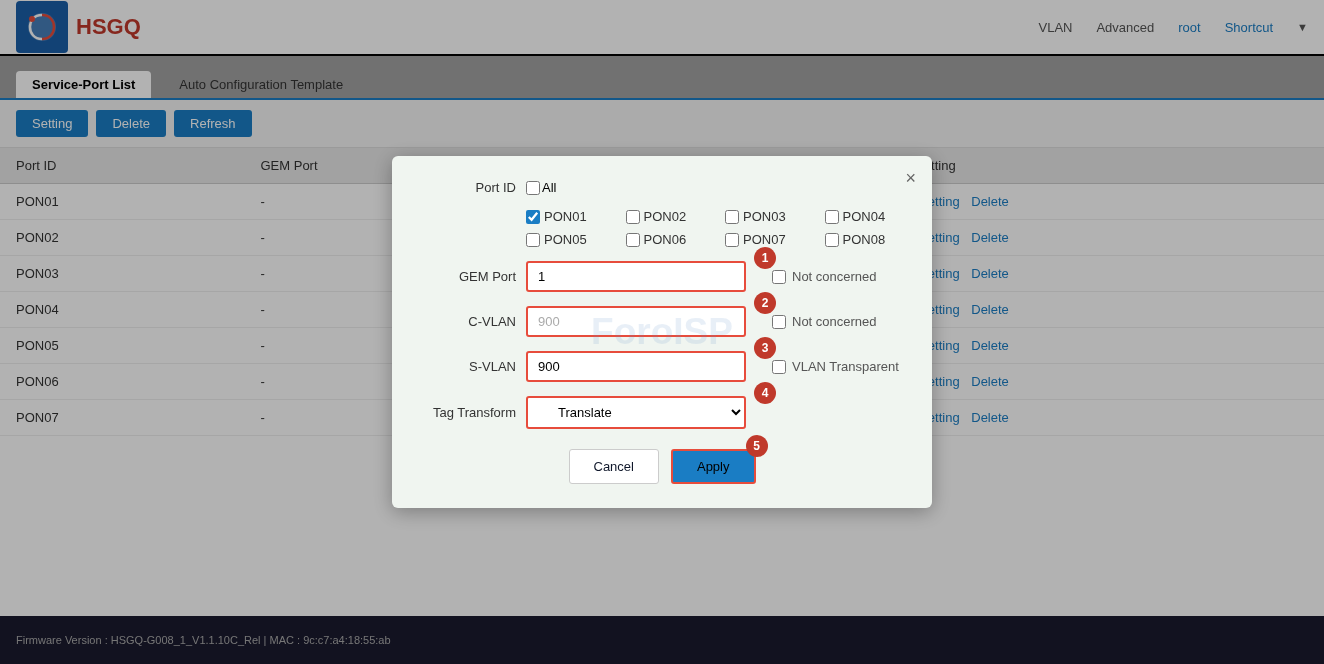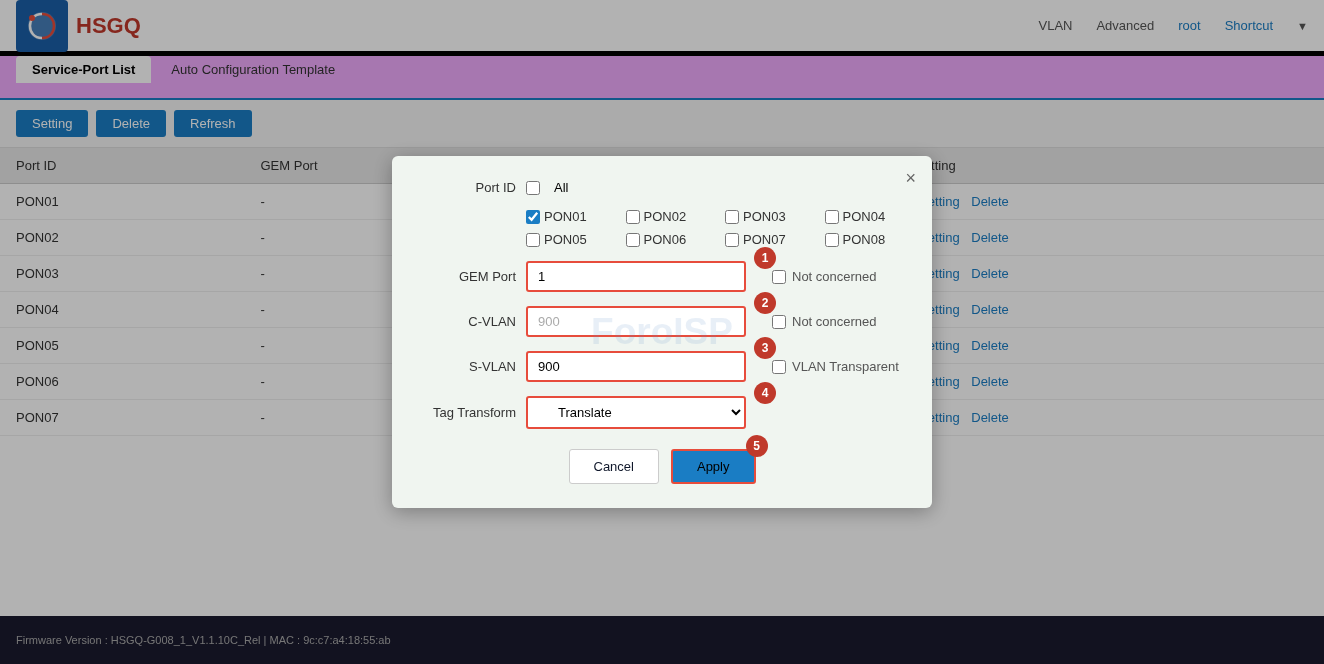--- a/index.html
+++ b/index.html
@@ -1,40 +1,40 @@
 <!DOCTYPE html>
 <html><head>
   <meta charset="utf-8">
   <style>
     * { box-sizing: border-box; margin: 0; padding: 0; }
     body { font-family: Arial, sans-serif; font-size: 13px; background: #f0f0f0; overflow: hidden; }
 
     
     .top-nav {
       display: flex; align-items: center; background: #fff;
-      border-bottom: 5px solid #000000; height: 56px; padding: 0 16px;
+      border-bottom: 2px solid #000000; height: 56px; padding: 0 16px;
       position: relative; z-index: 1;
     }
     .logo-area { display: flex; align-items: center; gap: 8px; }
     .logo-icon {
       width: 52px; height: 52px; background: #1a5fa8;
       border-radius: 4px; display: flex; align-items: center; justify-content: center;
     }
     .logo-icon svg { width: 36px; height: 36px; }
     .logo-text { color: #c0392b; font-size: 22px; font-weight: bold; }
     .nav-right { margin-left: auto; display: flex; align-items: center; gap: 24px; justify-content: flex-end; }
     .nav-item { color: #555; font-size: 13px; cursor: pointer; }
     .nav-shortcut { color: #1a7dc4; font-size: 13px; cursor: pointer; }
     .nav-user { color: #1a7dc4; font-size: 13px; }
     .nav-dropdown { color: #555; font-size: 11px; }
 
     
     .sub-tabs {
-      background: #f0abfc; border-bottom: 2px solid #1a7dc4;
-      display: flex; align-items: flex-start; padding: 0 16px; height: 44px; gap: 4px;
+      background: #a3a3a3; border-bottom: 2px solid #1a7dc4;
+      display: flex; align-items: flex-end; padding: 0 16px; height: 44px; gap: 12px;
     }
     .sub-tab {
       padding: 6px 16px; cursor: pointer; font-size: 13px; color: #333;
       border-radius: 4px 4px 0 0;
     }
     .sub-tab.active { background: #fff; font-weight: bold; color: #000; }
 
     
     .toolbar {
       background: #f5f5f5; padding: 10px 16px; display: flex; gap: 8px;
@@ -241,21 +241,21 @@
   </table>
 </div>
 
 <div class="modal-overlay">
   <div class="modal" style="position:relative;">
     <div class="watermark">ForoISP</div>
     <button class="modal-close">×</button>
 
     <div class="form-row">
       <span class="form-label">Port ID</span>
-      <div style="display:flex; align-items:center; gap:14px;">
+      <div style="display:flex; align-items:center; gap:2px;">
         <input type="checkbox" style="width: 14px; height: 14px;">
         <label>All</label>
       </div>
     </div>
 
     <div style="margin-left:110px; margin-bottom:8px; display:flex; gap:16px;">
       <div class="port-checkbox-item">
         <input type="checkbox" checked="" style="width: 14px; height: 14px; accent-color: rgb(26, 125, 196);">
         <label>PON01</label>
       </div>

